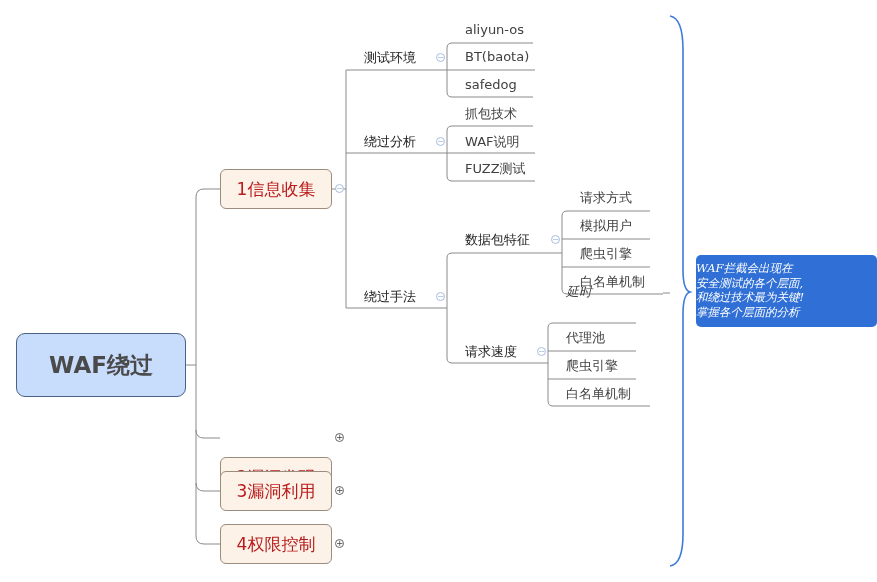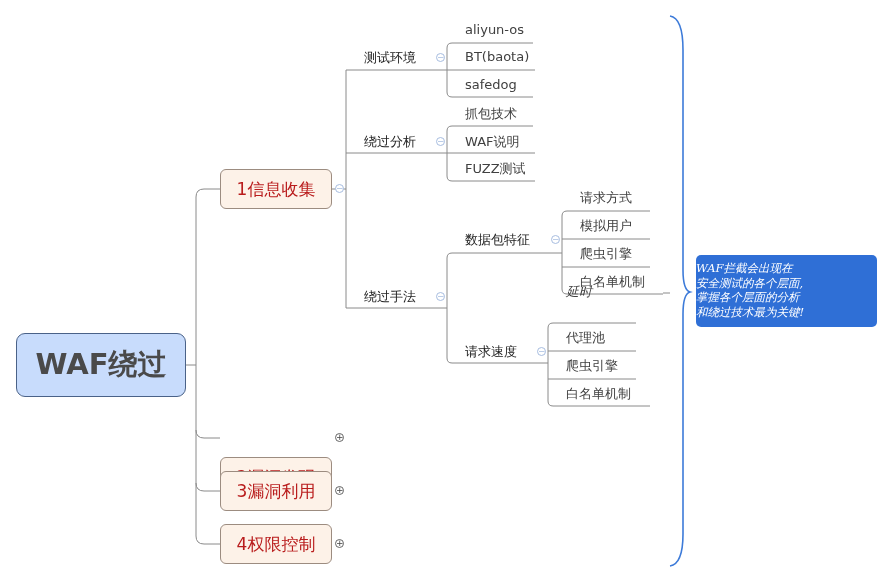--- a/index.html
+++ b/index.html
@@ -3,21 +3,21 @@
 <meta charset="utf-8">
 <style>
   html, body { margin: 0; padding: 0; background: #ffffff; }
   body { width: 877px; height: 582px; position: relative; overflow: hidden;
          font-family: "DejaVu Sans", "Liberation Sans", sans-serif; color: #333; }
   #lines { position: absolute; left: 0; top: 0; width: 877px; height: 582px; }
   .node { position: absolute; white-space: nowrap; }
   .root { left: 16px; top: 333px; width: 170px; height: 64px; background: #c8dcfc;
           border: 1px solid #4a6288; border-radius: 9px; box-sizing: border-box;
           display: flex; align-items: center; justify-content: center;
-          font-size: 29px; font-weight: bold; color: #4a4a4a; }
+          font-size: 23px; font-weight: bold; color: #4a4a4a; }
   .main { width: 112px; height: 40px; background: #fdf2e8; border: 1px solid #9c8c80;
           border-radius: 6px; box-sizing: border-box; display: flex; align-items: center;
           justify-content: center; font-size: 17px; color: #b91c1c; left: 220px; }
   .sub { font-size: 13px; color: #222; }
   .leaf { font-size: 13px; color: #404040; }
   .toggle { position: absolute; width: 9px; height: 9px; border-radius: 50%;
             box-sizing: border-box; font-size: 9px; line-height: 7px; text-align: center;
             font-family: "DejaVu Sans", sans-serif; }
   .toggle.minus { border: 1px solid #a7bde0; color: #a7bde0; background: #fff; }
   .toggle.plus { border: 1px solid #666; color: #444; background: #fff; }
@@ -99,15 +99,15 @@
 <div class="node leaf" style="left:580px; top:273px;">白名单机制</div>
 
 <div class="node leaf" style="left:566px; top:283px;font-style:italic;">延时</div>
 <div class="node leaf" style="left:566px; top:329px;">代理池</div>
 <div class="node leaf" style="left:566px; top:357px;">爬虫引擎</div>
 <div class="node leaf" style="left:566px; top:385px;">白名单机制</div>
 
 <div class="note">
   <div>WAF拦截会出现在</div>
   <div>安全测试的各个层面,</div>
+  <div>和绕过技术最为关键!</div>
   <div>掌握各个层面的分析</div>
-  <div>和绕过技术最为关键!</div>
 </div>
 
 </body></html>

